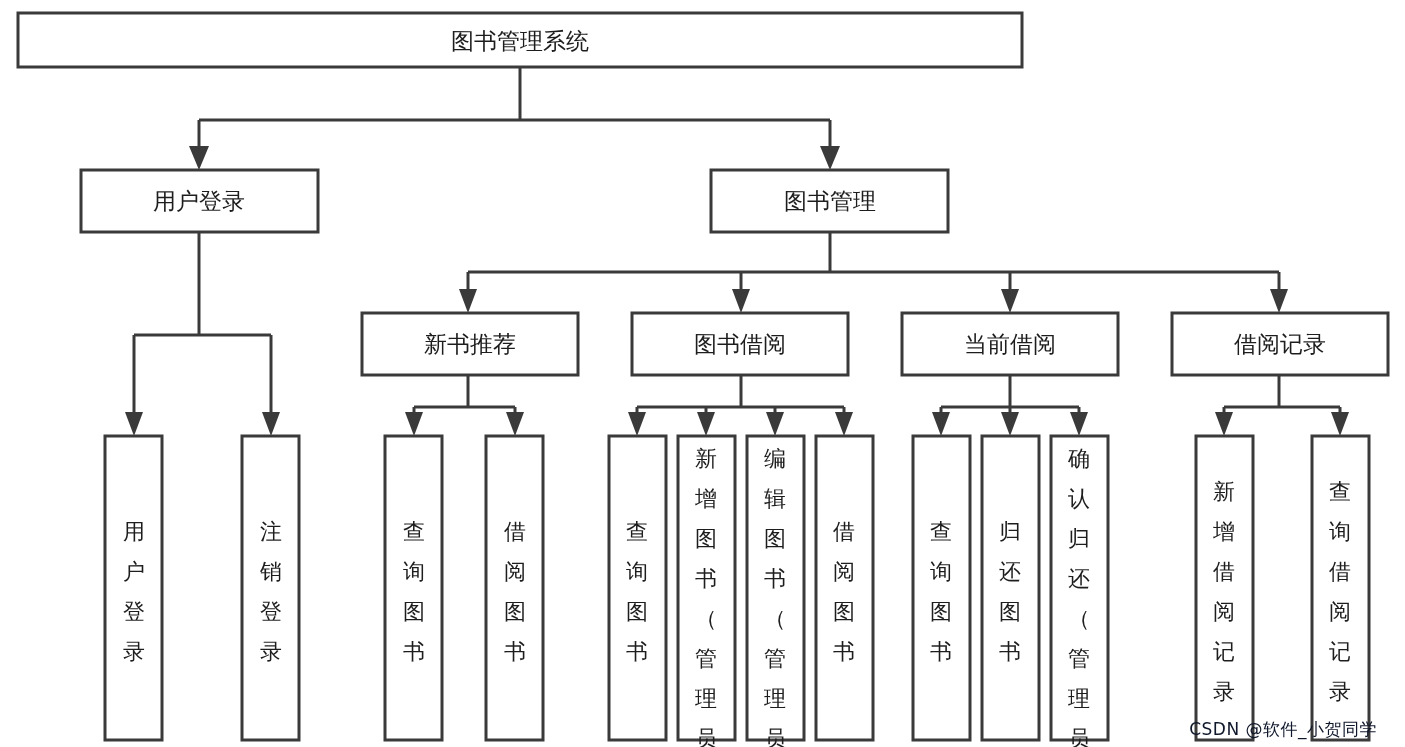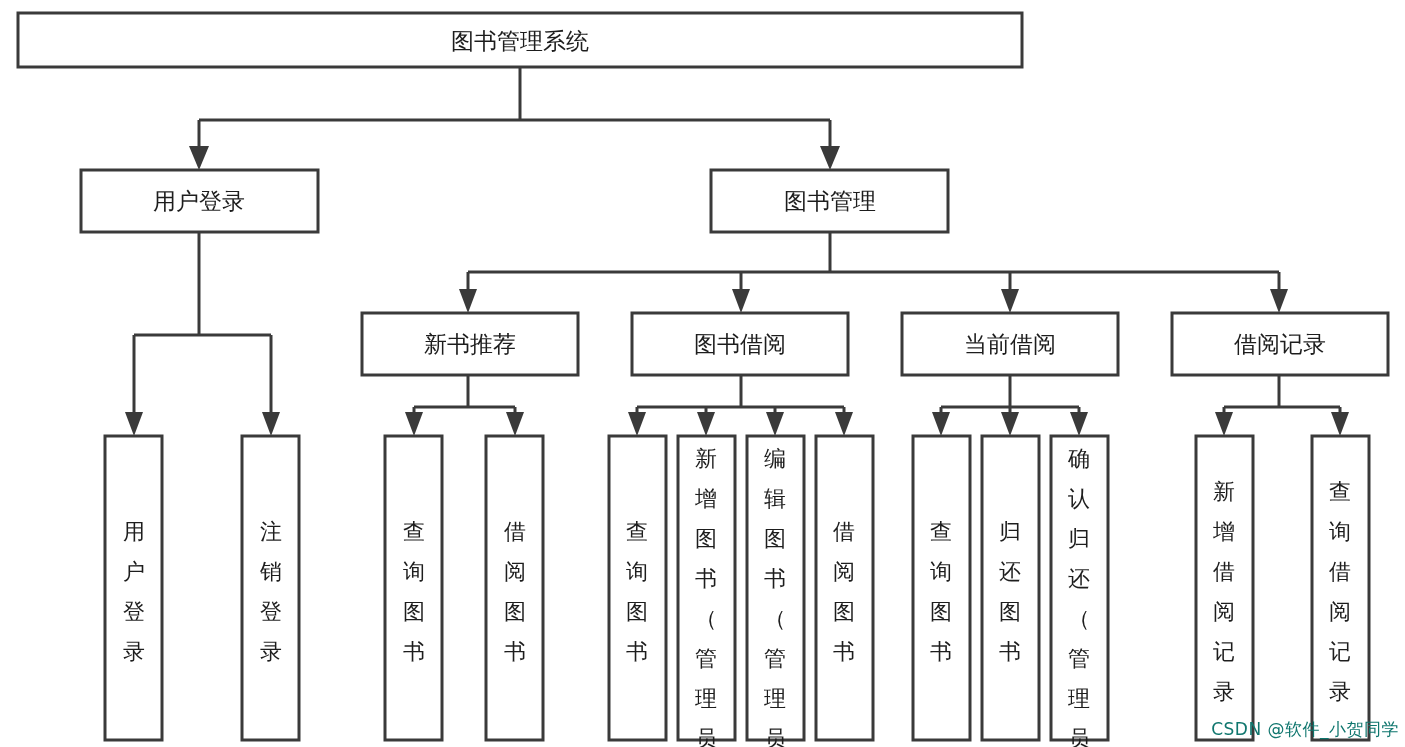--- a/index.html
+++ b/index.html
@@ -41,24 +41,24 @@
     font-family: "DejaVu Sans", "Liberation Sans", sans-serif;
   }
   .node-label-v {
     font-size: 22px;
     fill: #1d1d1d;
     text-anchor: middle;
     font-family: "DejaVu Sans", "Liberation Sans", sans-serif;
   }
   .watermark {
     position: absolute;
-    right: 6px;
+    right: 28px;
     bottom: 6px;
     font-size: 17px;
-    color: #0f766e;
+    color: #0f172a;
     font-family: "DejaVu Sans", "Liberation Sans", sans-serif;
     letter-spacing: 0.5px;
     white-space: nowrap;
   }
 </style>
 </head>
 <body>
 
 <svg id="chart" viewBox="0 0 1405 747">
 

